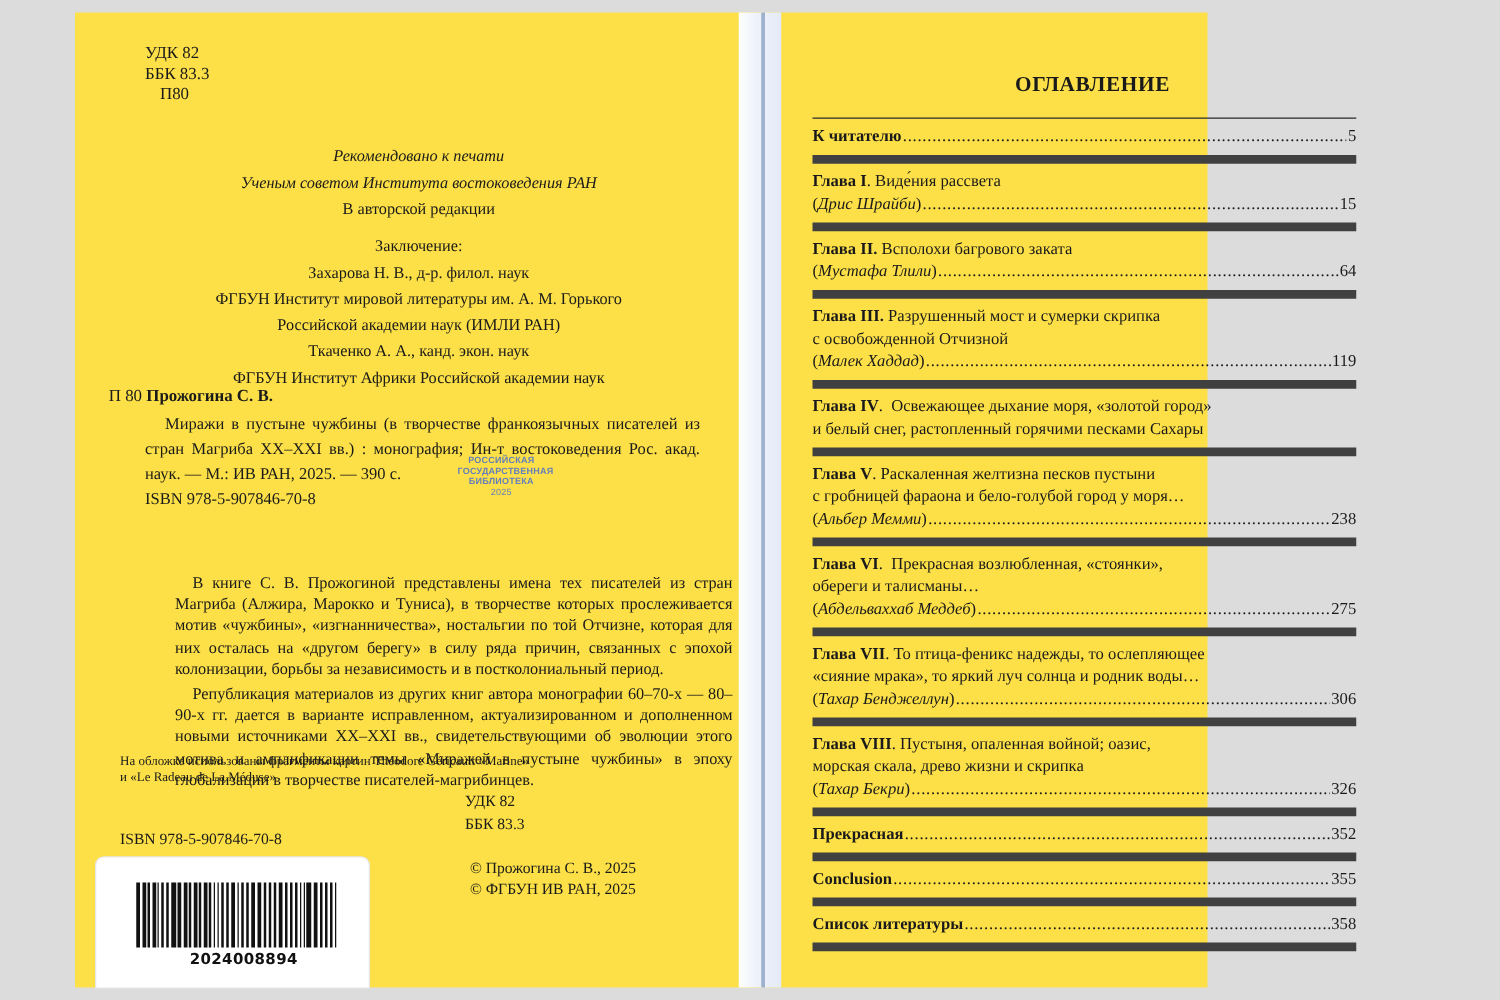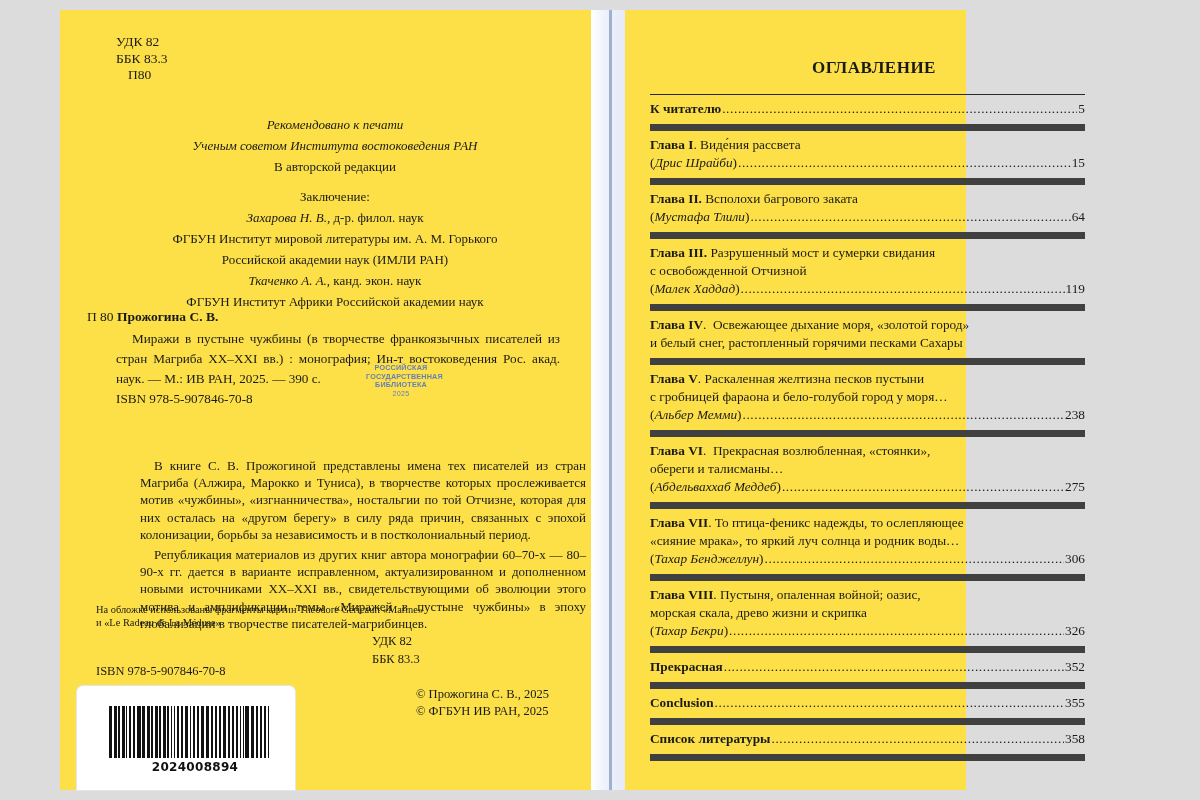--- a/index.html
+++ b/index.html
@@ -51,21 +51,21 @@
     .codes .indent { padding-left: 12px; }
     .recommend {
       left: 40px; top: 104px; width: 470px; text-align: center;
       font-size: 13px; line-height: 21px;
     }
     .recommend .it { font-style: italic; }
     .reviewers {
       left: 40px; top: 176px; width: 470px; text-align: center;
       font-size: 13px; line-height: 21px;
     }
-    .reviewers .it { font-style: italic; }
+    .reviewers .it { }
 
     .biblio-head { left: 27px; top: 299px; font-size: 13.5px; }
     .biblio-head b { font-weight: bold; }
     .biblio-text {
       left: 56px; top: 319px; width: 444px; font-size: 13.2px; line-height: 20px;
       text-align: justify; text-indent: 16px;
     }
     .isbn1 { left: 56px; top: 381px; font-size: 13.2px; }
 
     .annot {
@@ -73,21 +73,21 @@
       text-align: justify;
       margin-left: 24px;
     }
     .annot p { margin: 0; text-indent: 14px; }
     .annot p + p { margin-top: 3px; }
 
     .cover-note { left: 36px; top: 593px; font-size: 10.4px; line-height: 13px; }
 
     .codes2 { left: 312px; top: 622px; font-size: 12.5px; line-height: 18px; }
     .isbn2 { left: 36px; top: 654px; font-size: 12.5px; }
-    .copyright { left: 316px; top: 676px; font-size: 12.5px; line-height: 17px; margin-left: 40px; }
+    .copyright { left: 316px; top: 676px; font-size: 12.5px; line-height: 17px; }
 
     .stamp {
       left: 306px; top: 354px; width: 70px; text-align: center;
       color: #4a6fcf; font-family: Liberation Sans, sans-serif;
       font-size: 7.2px; line-height: 8.6px; font-weight: bold; opacity: 0.85;
       letter-spacing: 0.2px;
     }
     .stamp .yr { font-weight: normal; }
 
     .barcode-label {
@@ -266,21 +266,21 @@
         </div>
         <div class="toc-entry">
           <div class="toc-line"><span class="bold">Глава II.</span><span style="white-space: pre;"> </span><span>Всполохи багрового заката</span></div>
           <div class="toc-last">
             <span class="txt"><span>(</span><span class="ital">Мустафа Тлили</span><span>)</span></span>
             <span class="dots"></span>
             <span class="pg">64</span>
           </div>
         </div>
         <div class="toc-entry">
-          <div class="toc-line"><span class="bold">Глава III.</span><span style="white-space: pre;"> </span><span>Разрушенный мост и сумерки свидания</span></div>
+          <div class="toc-line"><span class="bold">Глава III.</span><span style="white-space: pre;"> </span><span>Разрушенный мост и сумерки скрипка</span></div>
           <div class="toc-line"><span>с освобожденной Отчизной</span></div>
           <div class="toc-last">
             <span class="txt"><span>(</span><span class="ital">Малек Хаддад</span><span>)</span></span>
             <span class="dots"></span>
             <span class="pg">119</span>
           </div>
         </div>
         <div class="toc-entry">
           <div class="toc-line"><span class="bold">Глава IV</span><span style="white-space: pre;">.  </span><span>Освежающее дыхание моря, «золотой город»</span></div>
           <div class="toc-line"><span>и белый снег, растопленный горячими песками Сахары</span></div>

